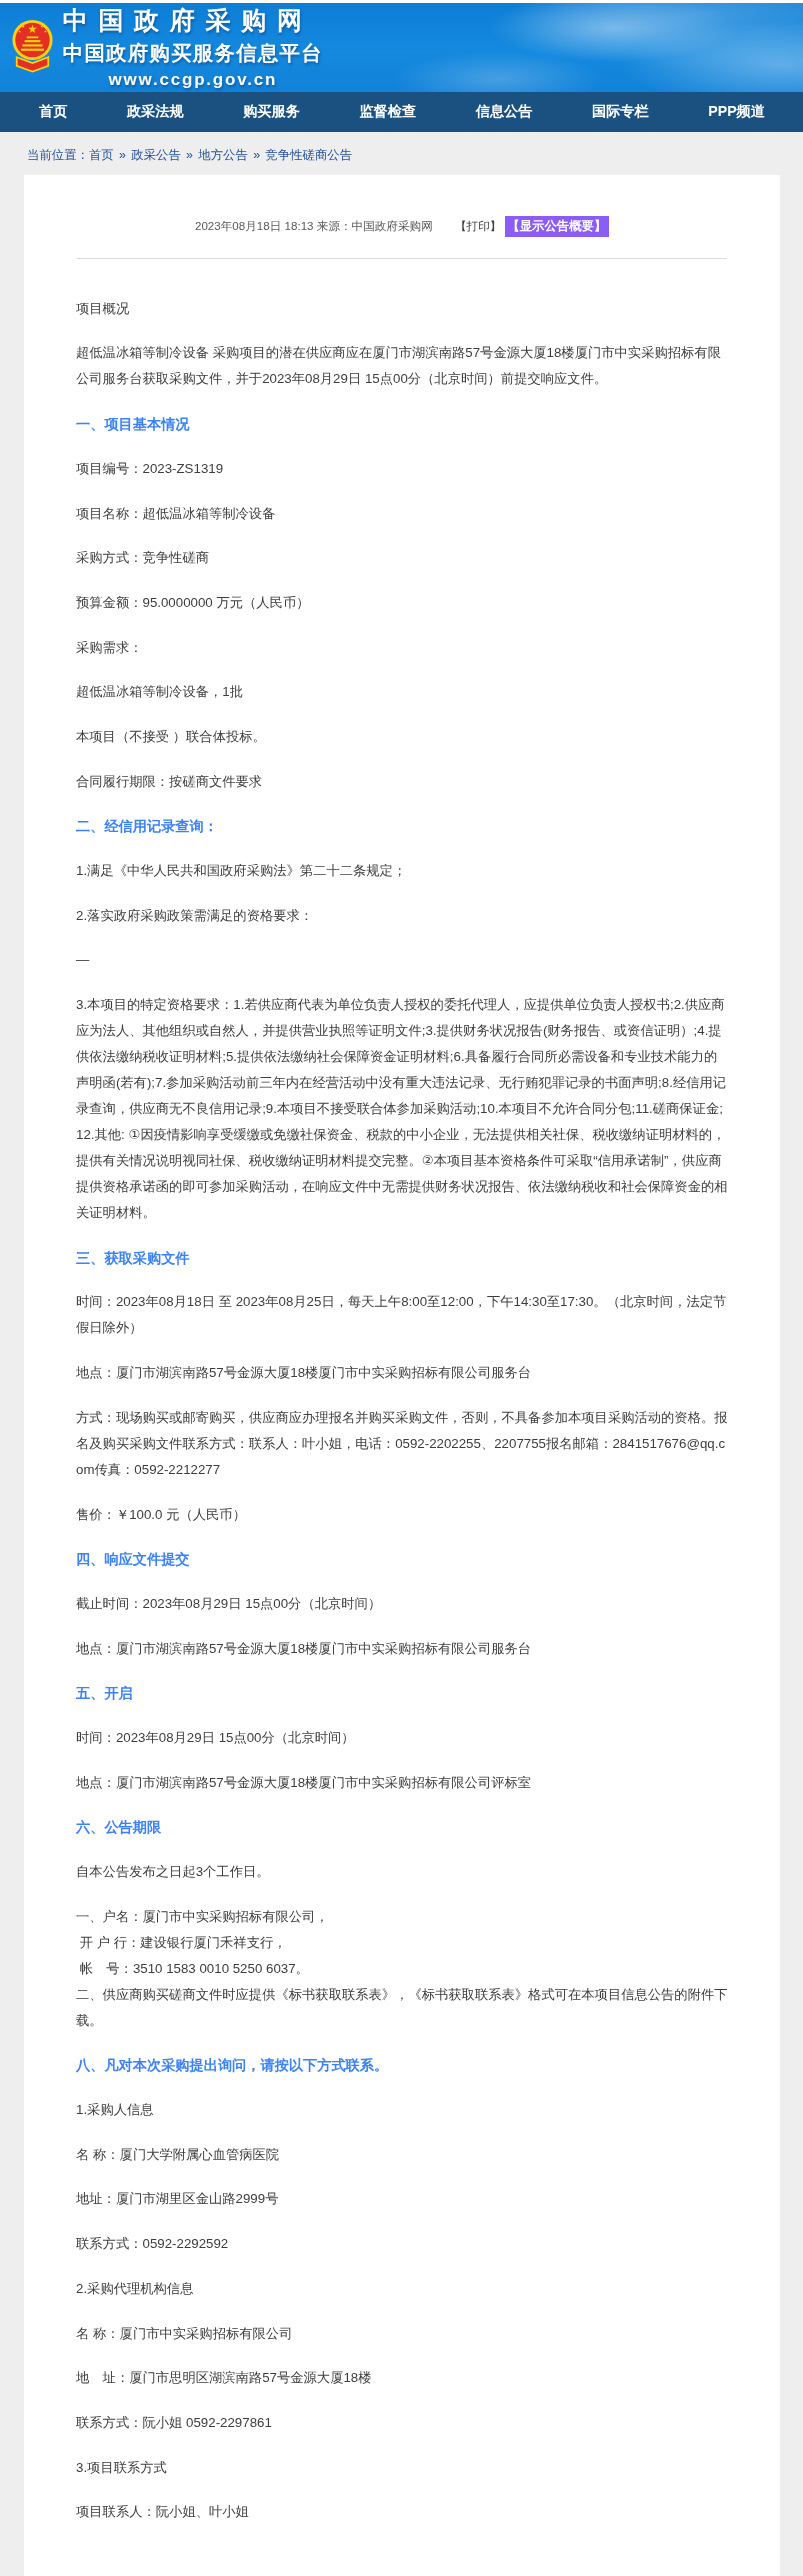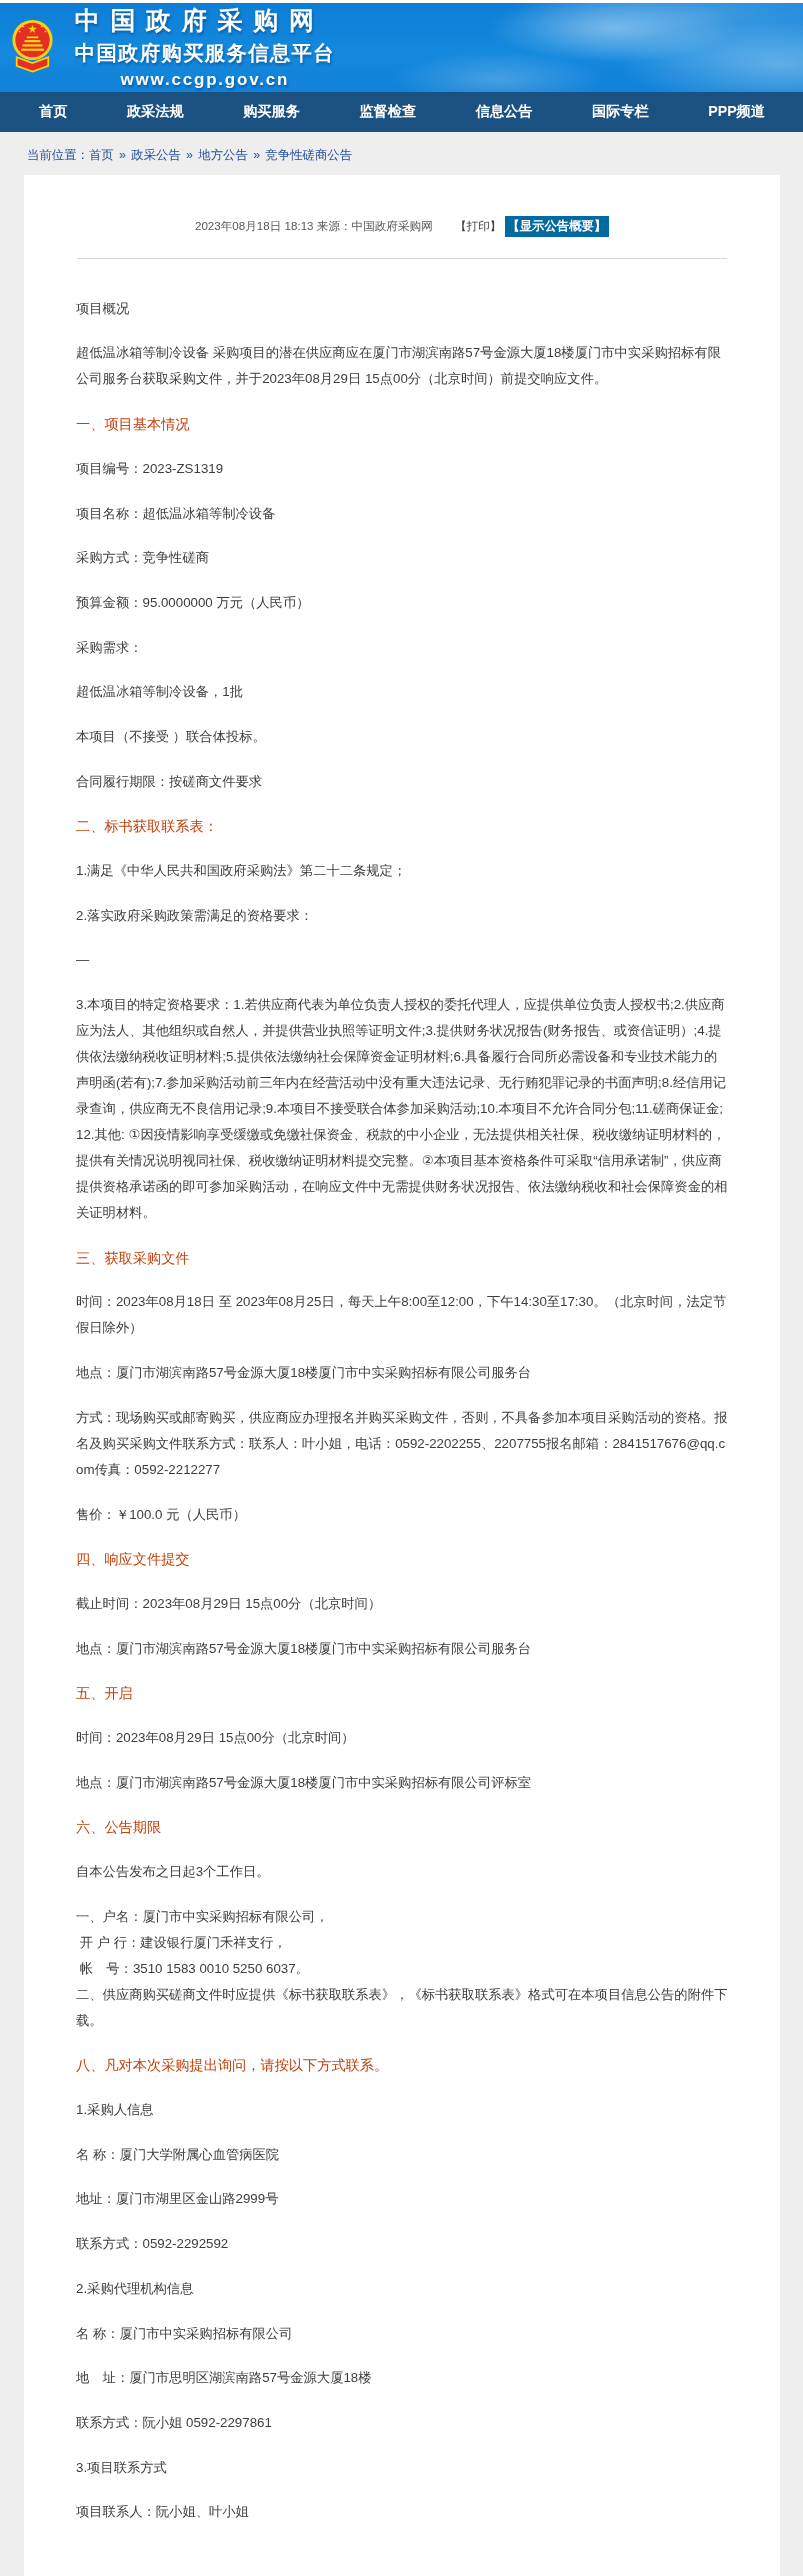--- a/index.html
+++ b/index.html
@@ -15,21 +15,21 @@
     height:89px;position:relative;overflow:hidden;
     display:flex;align-items:center;
     background:
       radial-gradient(ellipse 178px 49px at 613px 25px, rgba(255,255,255,.38), rgba(255,255,255,0) 70%),
       radial-gradient(ellipse 231px 62px at 782px 62px, rgba(255,255,255,.32), rgba(255,255,255,0) 70%),
       radial-gradient(ellipse 151px 40px at 498px 76px, rgba(255,255,255,.22), rgba(255,255,255,0) 70%),
       radial-gradient(ellipse 267px 80px at 711px 9px, rgba(255,255,255,.20), rgba(255,255,255,0) 75%),
       linear-gradient(180deg,#0d7ed6 0%,#1489de 55%,#1182d9 100%);
   }
   .logo{margin:1.8px 0 0 10.7px;flex:0 0 auto;cursor:pointer;}
-  .site-text{color:#fff;margin-left:21px;}
+  .site-text{color:#fff;margin-left:9px;}
   .site-name{font-size:25px;font-weight:bold;letter-spacing:10.7px;white-space:nowrap;
     text-shadow:0.9px 1.8px 2.7px rgba(0,40,90,.45);}
   .site-sub{font-size:20.4px;font-weight:bold;letter-spacing:1.3px;margin-top:1.8px;white-space:nowrap;
     text-shadow:0.9px 1.8px 2.7px rgba(0,40,90,.45);}
   .site-url{font-size:17px;font-weight:bold;letter-spacing:1.8px;text-align:center;margin-top:2.7px;
     text-shadow:0.9px 1.8px 2.7px rgba(0,40,90,.45);}
 
   
   .main-nav{
     height:40px;background:#1a5181;
@@ -49,30 +49,30 @@
     padding:21.3px 0 62px;min-height:2405px;
   }
   .article-title{
     text-align:center;font-size:21.3px;font-weight:bold;color:#333333;
     margin:12.4px 30px 0;line-height:1.3;
   }
   .article-meta{text-align:center;margin-top:19.6px;font-size:11.6px;color:#595959;}
   .meta-datetime,.meta-source{color:#595959;margin-top:34px;}
   .meta-print{color:#3c3c3c;margin-left:19px;cursor:pointer;}
   .summary-badge{
-    display:inline-block;background:#0369a1;color:#ffffff;
+    display:inline-block;background:#8b5cf6;color:#ffffff;
     font-weight:bold;font-size:12.4px;padding:1.8px 2.7px;cursor:pointer;
   }
   .divider{border:none;border-top:0.9px solid #dadada;margin:21.3px 53px 0;}
   .article-body{padding:18px 52px 0;}
   .article-body p{
     margin:18.7px 0;font-size:13.3px;line-height:26px;color:#3d3d3d;
     white-space:pre-wrap;word-break:break-all;
   }
-  .article-body p.heading{font-weight:normal;font-size:14.2px;color:#c2410c;}
+  .article-body p.heading{font-weight:bold;font-size:14.2px;color:#3b82f6;}
 </style>
 </head>
 <body>
 
 <div class="top-strip"></div>
 
 <header class="page-header">
   <div class="logo">
     <span>
       <svg width="43" height="59" viewBox="0 0 60 82" aria-hidden="true">
@@ -125,21 +125,21 @@
       <p>超低温冰箱等制冷设备 采购项目的潜在供应商应在厦门市湖滨南路57号金源大厦18楼厦门市中实采购招标有限公司服务台获取采购文件，并于2023年08月29日 15点00分（北京时间）前提交响应文件。</p>
       <p class="heading">一、项目基本情况</p>
       <p>项目编号：2023-ZS1319</p>
       <p>项目名称：超低温冰箱等制冷设备</p>
       <p>采购方式：竞争性磋商</p>
       <p>预算金额：95.0000000 万元（人民币）</p>
       <p>采购需求：</p>
       <p>超低温冰箱等制冷设备，1批</p>
       <p>本项目（不接受 ）联合体投标。</p>
       <p>合同履行期限：按磋商文件要求</p>
-      <p class="heading">二、标书获取联系表：</p>
+      <p class="heading">二、经信用记录查询：</p>
       <p>1.满足《中华人民共和国政府采购法》第二十二条规定；</p>
       <p>2.落实政府采购政策需满足的资格要求：</p>
       <p>—</p>
       <p>3.本项目的特定资格要求：1.若供应商代表为单位负责人授权的委托代理人，应提供单位负责人授权书;2.供应商应为法人、其他组织或自然人，并提供营业执照等证明文件;3.提供财务状况报告(财务报告、或资信证明）;4.提供依法缴纳税收证明材料;5.提供依法缴纳社会保障资金证明材料;6.具备履行合同所必需设备和专业技术能力的声明函(若有);7.参加采购活动前三年内在经营活动中没有重大违法记录、无行贿犯罪记录的书面声明;8.经信用记录查询，供应商无不良信用记录;9.本项目不接受联合体参加采购活动;10.本项目不允许合同分包;11.磋商保证金;12.其他: ①因疫情影响享受缓缴或免缴社保资金、税款的中小企业，无法提供相关社保、税收缴纳证明材料的，提供有关情况说明视同社保、税收缴纳证明材料提交完整。②本项目基本资格条件可采取“信用承诺制”，供应商提供资格承诺函的即可参加采购活动，在响应文件中无需提供财务状况报告、依法缴纳税收和社会保障资金的相关证明材料。</p>
       <p class="heading">三、获取采购文件</p>
       <p>时间：2023年08月18日 至 2023年08月25日，每天上午8:00至12:00，下午14:30至17:30。（北京时间，法定节假日除外）</p>
       <p>地点：厦门市湖滨南路57号金源大厦18楼厦门市中实采购招标有限公司服务台</p>
       <p>方式：现场购买或邮寄购买，供应商应办理报名并购买采购文件，否则，不具备参加本项目采购活动的资格。报名及购买采购文件联系方式：联系人：叶小姐，电话：0592-2202255、2207755报名邮箱：2841517676@qq.com传真：0592-2212277</p>
       <p>售价：￥100.0 元（人民币）</p>
       <p class="heading">四、响应文件提交</p>

